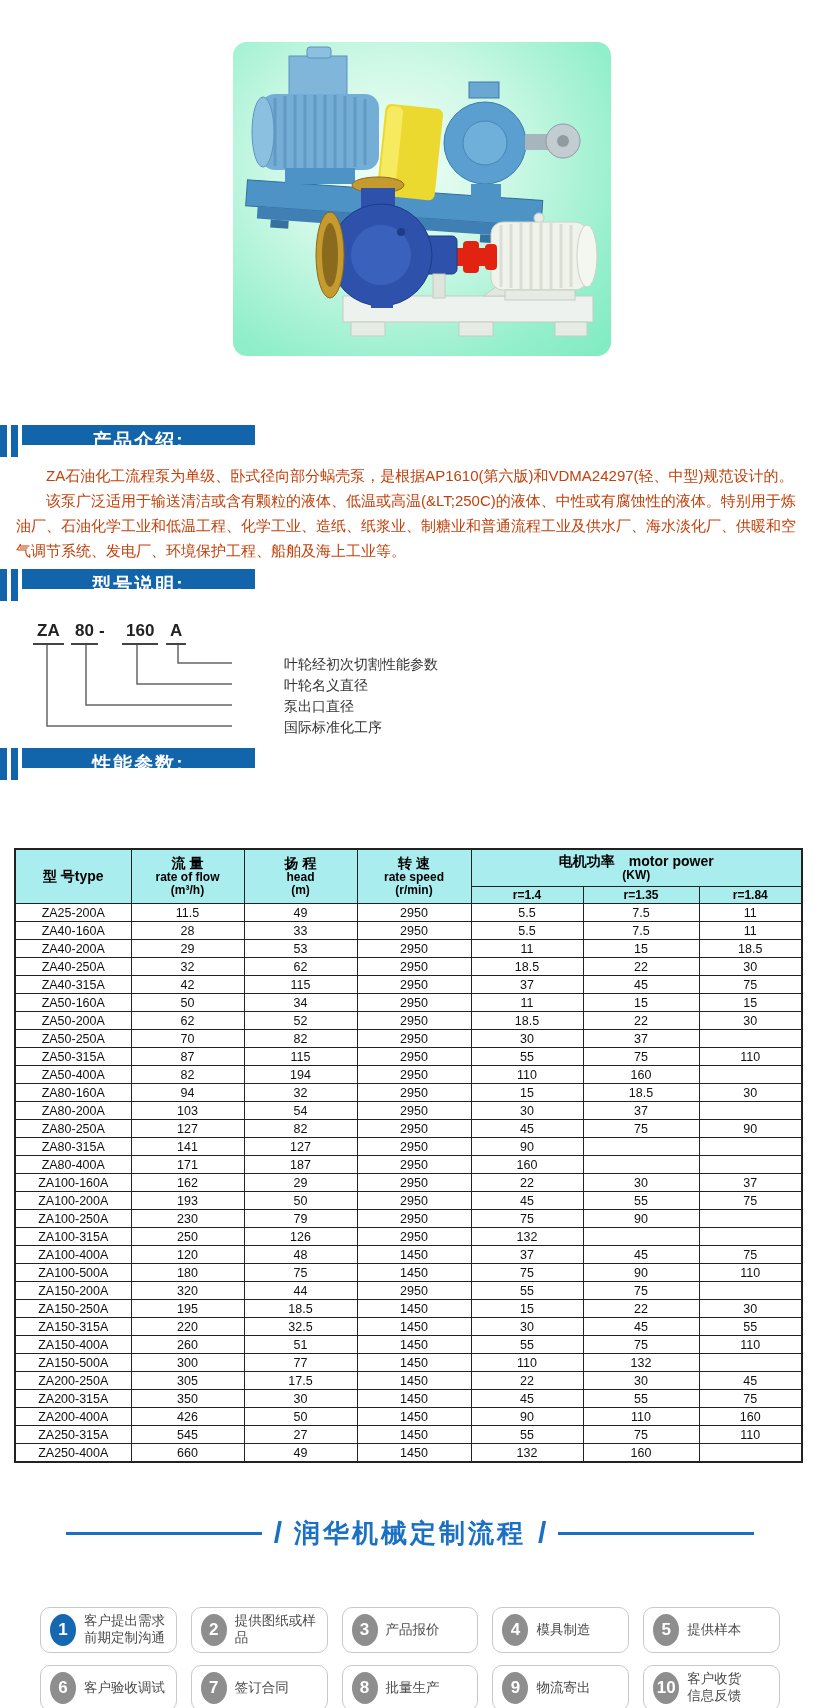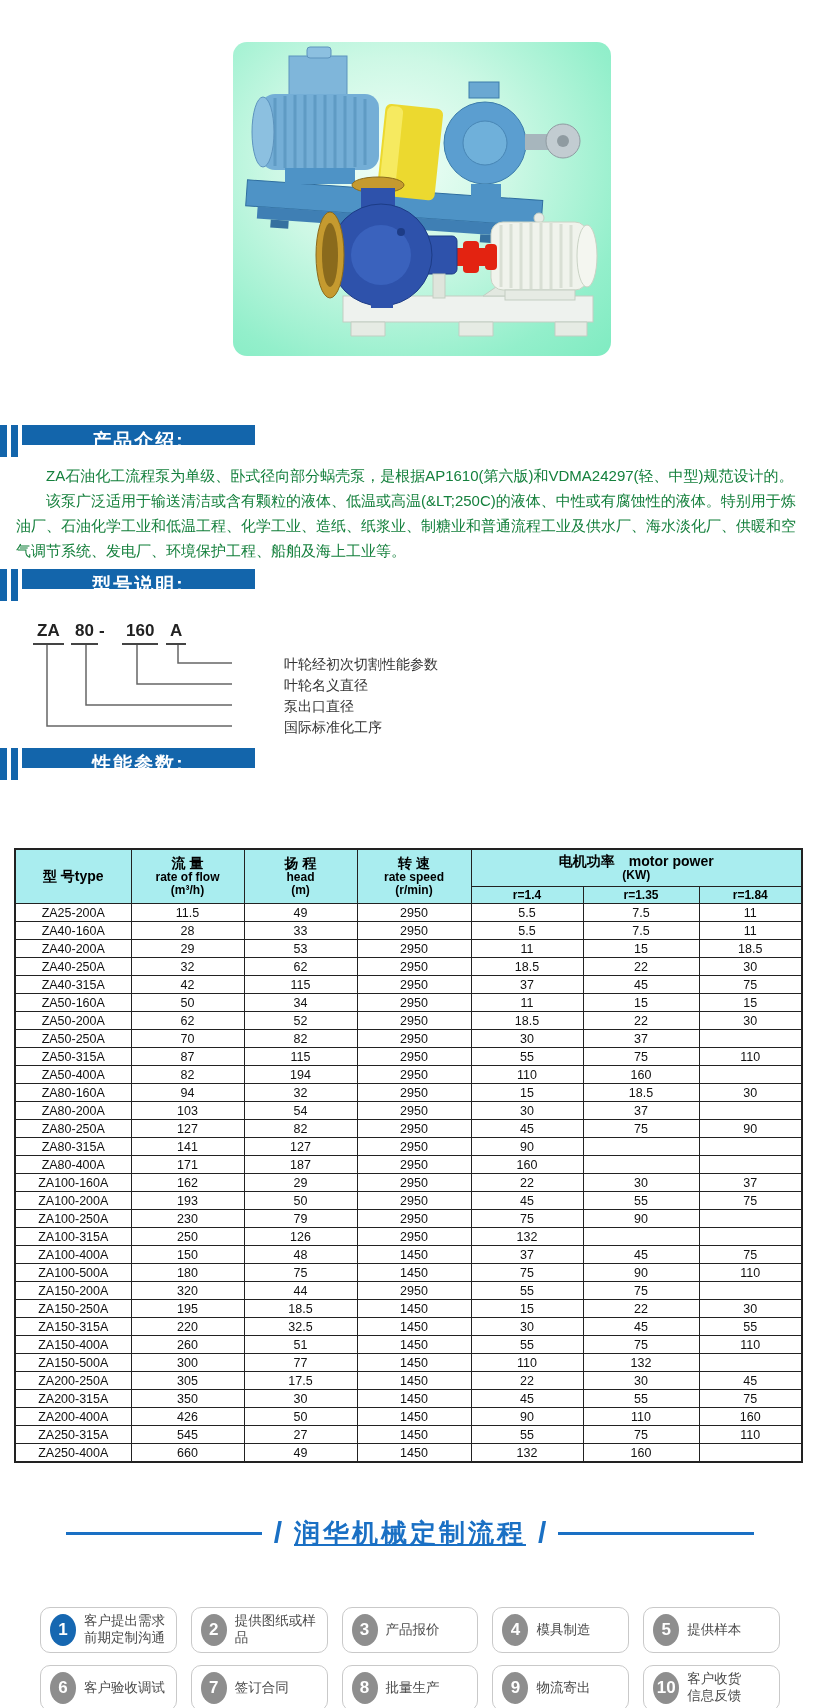--- a/index.html
+++ b/index.html
@@ -13,21 +13,21 @@
   .photo svg{display:block;width:100%;height:100%;}
 
   
   .section-bar{position:relative;height:32px;margin-top:0;}
   .section-bar .stripe{position:absolute;top:0;height:32px;background:#1365ab;}
   .section-bar .s1{left:0;width:7px;}
   .section-bar .s2{left:11px;width:7px;}
   .section-bar .bar{margin-left:22px;width:233px;height:20px;background:#1365ab;
     color:#fff;font-size:19px;font-weight:bold;letter-spacing:2px;text-align:center;line-height:32px;}
 
-  .intro{margin:6px 16px 0 16px;font-size:15px;line-height:25px;color:#15803d;}
+  .intro{margin:6px 16px 0 16px;font-size:15px;line-height:25px;color:#c2410c;}
   .intro p{margin:0;text-indent:2em;}
 
   
   .diagram{position:relative;height:123px;margin:14px 0 0 30px;}
   .diagram .code{position:absolute;top:6px;font-size:17px;font-weight:bold;color:#222;}
   .diagram .code.u{border-bottom:2px solid #444;padding:0 4px 2px 4px;}
   .diagram svg{position:absolute;left:0;top:0;width:760px;height:123px;}
   .diagram .dlabel{position:absolute;left:210px;font-size:14px;color:#333;white-space:nowrap;padding-left:44px;}
 
   
@@ -37,21 +37,21 @@
   table.perf thead th{background:#a9edef;}
   table.perf .h-zh{font-size:14px;font-weight:bold;line-height:15px;}
   table.perf .h-en{font-size:12px;font-weight:bold;line-height:13px;}
   table.perf tr.sub th{height:16px;font-size:12px;font-weight:bold;line-height:15px;}
   table.perf tbody td{height:17px;line-height:16px;font-size:12.5px;color:#111;}
 
   
   .flow-title{display:flex;align-items:center;margin:52px 66px 0 66px;height:36px;}
   .flow-title .line{flex:1;height:3px;background:#1a70c4;}
   .flow-title .slash{font-size:30px;font-weight:bold;color:#1a70c4;margin:0 12px;}
-  .flow-title .ft{font-size:26px;font-weight:bold;color:#1a70c4;letter-spacing:3px;text-decoration:underline;}
+  .flow-title .ft{font-size:26px;font-weight:bold;color:#1a70c4;letter-spacing:3px;}
 
   .steps{margin:56px 40px 0 40px;display:grid;grid-template-columns:repeat(5,1fr);gap:12px 14px;}
   .step{height:46px;border:1px solid #c9c9c9;border-radius:10px;background:#fff;
     display:flex;align-items:center;padding-left:9px;box-sizing:border-box;}
   .step .num{width:26px;height:32px;border-radius:50%;background:#8e8e8e;color:#fff;
     font-size:17px;font-weight:bold;display:flex;align-items:center;justify-content:center;
     flex:0 0 26px;margin-right:8px;}
   .step .num.primary{background:#1667b1;}
   .step .lab{font-size:13.5px;color:#4a4a4a;line-height:1.25;white-space:pre-line;}
 </style>
@@ -371,21 +371,21 @@
           <td>ZA100-315A</td>
           <td>250</td>
           <td>126</td>
           <td>2950</td>
           <td>132</td>
           <td></td>
           <td></td>
         </tr>
         <tr>
           <td>ZA100-400A</td>
-          <td>150</td>
+          <td>120</td>
           <td>48</td>
           <td>1450</td>
           <td>37</td>
           <td>45</td>
           <td>75</td>
         </tr>
         <tr>
           <td>ZA100-500A</td>
           <td>180</td>
           <td>75</td>

